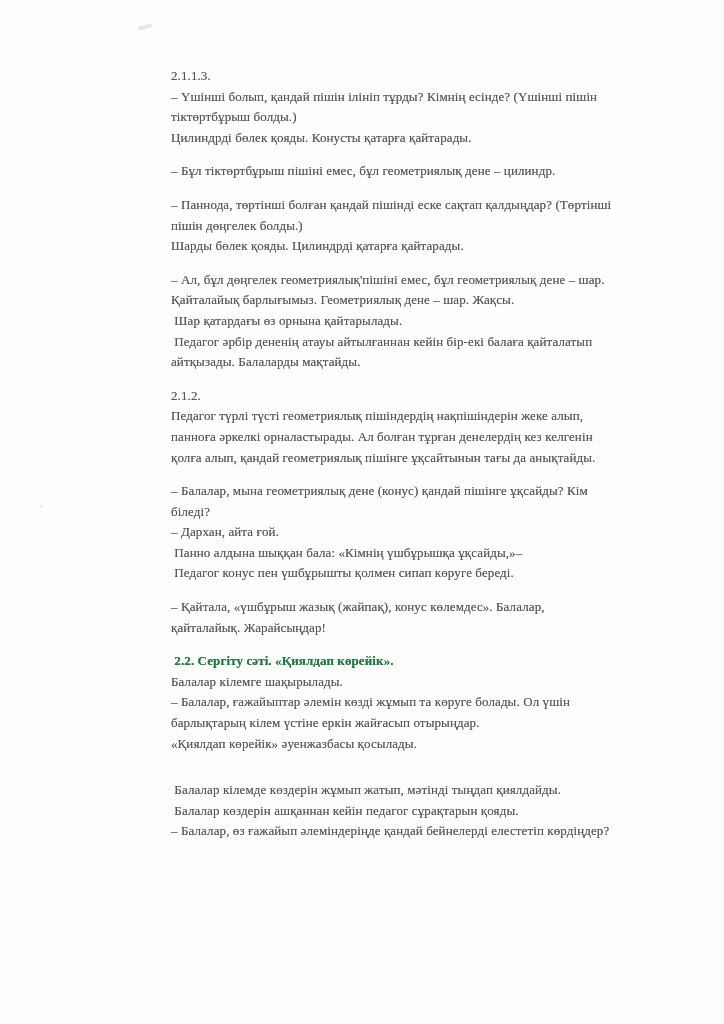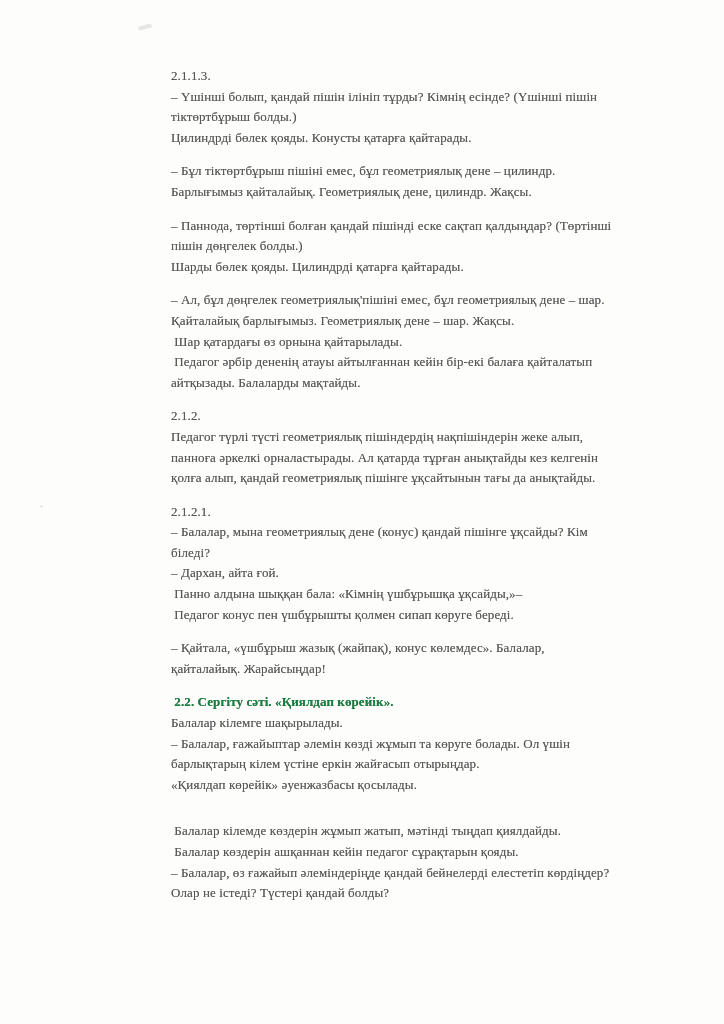--- a/index.html
+++ b/index.html
@@ -76,42 +76,40 @@
   <div class="speck-left"></div>
   <div class="page-text">
       <div class="para gap-first">
         <div class="line">2.1.1.3.</div>
         <div class="line">– Үшінші болып, қандай пішін ілініп тұрды? Кімнің есінде? (Үшінші пішін</div>
         <div class="line">тіктөртбұрыш болды.)</div>
         <div class="line">Цилиндрді бөлек қояды. Конусты қатарға қайтарады.</div>
       </div>
       <div class="para">
         <div class="line">– Бұл тіктөртбұрыш пішіні емес, бұл геометриялық дене – цилиндр.</div>
-        <div class="line">Барлығымыз қайталайық. Геометриялық дене, цилиндр. Жақсы.</div>
       </div>
       <div class="para">
         <div class="line">– Паннода, төртінші болған қандай пішінді еске сақтап қалдыңдар? (Төртінші</div>
         <div class="line">пішін дөңгелек болды.)</div>
         <div class="line">Шарды бөлек қояды. Цилиндрді қатарға қайтарады.</div>
       </div>
       <div class="para">
         <div class="line">– Ал, бұл дөңгелек геометриялық'пішіні емес, бұл геометриялық дене – шар.</div>
         <div class="line">Қайталайық барлығымыз. Геометриялық дене – шар. Жақсы.</div>
         <div class="line"> Шар қатардағы өз орнына қайтарылады.</div>
         <div class="line"> Педагог әрбір дененің атауы айтылғаннан кейін бір-екі балаға қайталатып</div>
         <div class="line">айтқызады. Балаларды мақтайды.</div>
       </div>
       <div class="para">
         <div class="line">2.1.2.</div>
         <div class="line">Педагог түрлі түсті геометриялық пішіндердің нақпішіндерін жеке алып,</div>
-        <div class="line">панноға әркелкі орналастырады. Ал қатарда тұрған анықтайды кез келгенін</div>
+        <div class="line">панноға әркелкі орналастырады. Ал болған тұрған денелердің кез келгенін</div>
         <div class="line">қолға алып, қандай геометриялық пішінге ұқсайтынын тағы да анықтайды.</div>
       </div>
       <div class="para">
-        <div class="line">2.1.2.1.</div>
         <div class="line">– Балалар, мына геометриялық дене (конус) қандай пішінге ұқсайды? Кім</div>
         <div class="line">біледі?</div>
         <div class="line">– Дархан, айта ғой.</div>
         <div class="line"> Панно алдына шыққан бала: «Кімнің үшбұрышқа ұқсайды,»–</div>
         <div class="line"> Педагог конус пен үшбұрышты қолмен сипап көруге береді.</div>
       </div>
       <div class="para">
         <div class="line">– Қайтала, «үшбұрыш жазық (жайпақ), конус көлемдес». Балалар,</div>
         <div class="line">қайталайық. Жарайсыңдар!</div>
       </div>
@@ -121,16 +119,15 @@
       <div class="para gap-none">
         <div class="line">Балалар кілемге шақырылады.</div>
         <div class="line">– Балалар, ғажайыптар әлемін көзді жұмып та көруге болады. Ол үшін</div>
         <div class="line">барлықтарың кілем үстіне еркін жайғасып отырыңдар.</div>
         <div class="line">«Қиялдап көрейік» әуенжазбасы қосылады.</div>
       </div>
       <div class="para gap-large">
         <div class="line"> Балалар кілемде көздерін жұмып жатып, мәтінді тыңдап қиялдайды.</div>
         <div class="line"> Балалар көздерін ашқаннан кейін педагог сұрақтарын қояды.</div>
         <div class="line">– Балалар, өз ғажайып әлеміндеріңде қандай бейнелерді елестетіп көрдіңдер?</div>
-        <div class="line">Олар не істеді? Түстері қандай болды?</div>
       </div>
     </div>
 </div>
 
 </body></html>

